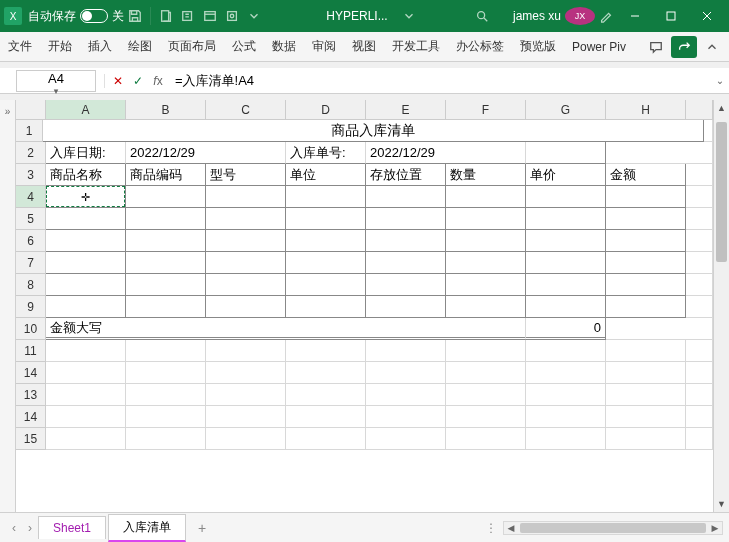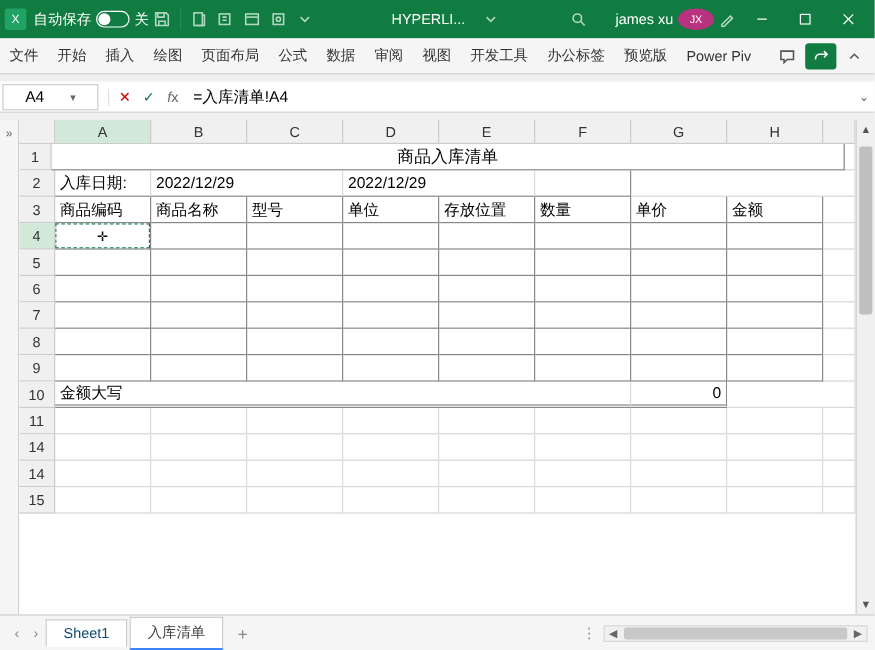--- a/index.html
+++ b/index.html
@@ -24,21 +24,21 @@
 .ribbon { height: 30px; background: #f5f5f5; border-bottom: 1px solid #d0d0d0; display: flex; align-items: center; font-size: 12px; padding-right: 4px; }
 .ribbon .tab { padding: 0 8px; height: 100%; display: flex; align-items: center; cursor: pointer; color: #333; }
 .ribbon .rspacer { flex: 1; }
 .ribbon .rbtn { width: 26px; height: 22px; display: flex; align-items: center; justify-content: center; border-radius: 3px; margin-left: 2px; }
 .ribbon .rbtn svg { stroke: #555; fill: none; stroke-width: 1.5; width: 14px; height: 14px; }
 .ribbon .share { background: #107c41; }
 .ribbon .share svg { stroke: #fff; }
 
 
 .formula-row { height: 26px; background: #fff; border-bottom: 1px solid #d0d0d0; display: flex; align-items: center; font-size: 13px; margin-top: 6px; }
-.namebox { width: 80px; height: 22px; border: 1px solid #ccc; margin-left: 2px; padding: 0 18px; display: flex; align-items: center; justify-content: space-between; background: #fff; }
+.namebox { width: 80px; height: 22px; border: 1px solid #ccc; margin-left: 16px; padding: 0 8px; display: flex; align-items: center; justify-content: space-between; background: #fff; flex-direction: column; }
 .namebox .dd { font-size: 9px; color: #666; }
 .fbtns { display: flex; align-items: center; gap: 2px; margin-left: 8px; border-left: 1px solid #e0e0e0; padding-left: 4px; }
 .fbtns span { width: 18px; text-align: center; color: #666; font-size: 12px; }
 .fbtns .cancel { color: #c00; }
 .fbtns .accept { color: #107c41; }
 .formula-input { flex: 1; height: 22px; border: none; padding: 0 8px; font-size: 13px; outline: none; }
 .formula-expand { width: 18px; color: #666; font-size: 10px; text-align: center; }
 
 
 .sheet-wrap { position: absolute; top: 100px; left: 0; right: 0; bottom: 30px; display: flex; }
@@ -72,22 +72,22 @@
 .cursor-cross { position: absolute; left: 50%; top: 50%; transform: translate(-50%,-50%); font-size: 11px; color: #000; }
 
 
 .vscroll { width: 16px; background: #f0f0f0; border-left: 1px solid #d0d0d0; position: relative; }
 .vscroll .thumb { position: absolute; top: 22px; left: 2px; right: 2px; height: 140px; background: #c0c0c0; border-radius: 2px; }
 .vscroll .arrow { height: 16px; display: flex; align-items: center; justify-content: center; font-size: 9px; color: #555; }
 
 
 .sheet-tabs { position: absolute; bottom: 0; left: 0; right: 0; height: 30px; background: #f5f5f5; border-top: 1px solid #d0d0d0; display: flex; align-items: center; font-size: 12px; padding: 0 6px; }
 .sheet-tabs .nav { padding: 0 6px; color: #888; }
-.sheet-tab { padding: 4px 14px; border: 1px solid #ccc; border-bottom: none; background: #fff; margin-right: 2px; border-radius: 0 0 0 0; color: #0c4a6e; }
-.sheet-tab.active { background: #fff; border-bottom: 2px solid #3b82f6; color: #404040; }
+.sheet-tab { padding: 4px 14px; border: 1px solid #ccc; border-bottom: none; background: #fff; margin-right: 2px; border-radius: 0 0 0 0; color: #a21caf; }
+.sheet-tab.active { background: #fff; border-bottom: 2px solid #d946ef; color: #000000; }
 .sheet-tabs .add { padding: 0 10px; color: #888; font-size: 14px; }
 .sheet-tabs .sep { flex: 1; }
 .hscroll-track { width: 220px; height: 14px; background: #f0f0f0; border: 1px solid #d8d8d8; display: flex; align-items: center; }
 .hscroll-track .harrow { width: 14px; text-align: center; font-size: 9px; color: #666; }
 .hscroll-track .hthumb { flex: 1; height: 10px; background: #c8c8c8; margin: 0 2px; border-radius: 2px; }
 
 
 .wa { width: 80px; } .wb { width: 80px; } .wc { width: 80px; } .wd { width: 80px; }
 .we { width: 80px; } .wf { width: 80px; } .wg { width: 80px; } .wh { width: 80px; }
 .wrem { flex: 1; }
@@ -245,29 +245,30 @@
       <div class="row">
         <div class="rh">1</div>
         <div class="cell center title-cell thick-b thick-r" style="width:728px">商品入库清单</div>
         <div class="cell wrem"></div>
       </div>
 
       <div class="row">
         <div class="rh">2</div>
         <div class="cell wa thick-b">入库日期:</div>
         <div class="cell thick-b" style="width:160px">2022/12/29</div>
+        <div class="cell wd thick-b">入库单号:</div>
         <div class="cell thick-b" style="width:160px">2022/12/29</div>
         <div class="cell wh thick-b thick-r"></div>
         <div class="cell wrem"></div>
       </div>
 
       <div class="row">
         <div class="rh">3</div>
+        <div class="cell wb thick-b thick-r">商品名称</div>
         <div class="cell wa thick-b thick-r">商品编码</div>
-        <div class="cell wb thick-b thick-r">商品名称</div>
         <div class="cell wc thick-b thick-r">型号</div>
         <div class="cell wd thick-b thick-r">单位</div>
         <div class="cell we thick-b thick-r">存放位置</div>
         <div class="cell wf thick-b thick-r">数量</div>
         <div class="cell wg thick-b thick-r">单价</div>
         <div class="cell wh thick-b thick-r">金额</div>
         <div class="cell wrem"></div>
       </div>
 
       <div class="row">
@@ -371,20 +372,32 @@
           <div class="cell wb"></div>
           <div class="cell wc"></div>
           <div class="cell wd"></div>
           <div class="cell we"></div>
           <div class="cell wf"></div>
           <div class="cell wg"></div>
           <div class="cell wh"></div>
           <div class="cell wrem"></div>
         </div>
       <div class="row">
+          <div class="rh">13</div>
+          <div class="cell wa"></div>
+          <div class="cell wb"></div>
+          <div class="cell wc"></div>
+          <div class="cell wd"></div>
+          <div class="cell we"></div>
+          <div class="cell wf"></div>
+          <div class="cell wg"></div>
+          <div class="cell wh"></div>
+          <div class="cell wrem"></div>
+        </div>
+      <div class="row">
           <div class="rh">14</div>
           <div class="cell wa"></div>
           <div class="cell wb"></div>
           <div class="cell wc"></div>
           <div class="cell wd"></div>
           <div class="cell we"></div>
           <div class="cell wf"></div>
           <div class="cell wg"></div>
           <div class="cell wh"></div>
           <div class="cell wrem"></div>

